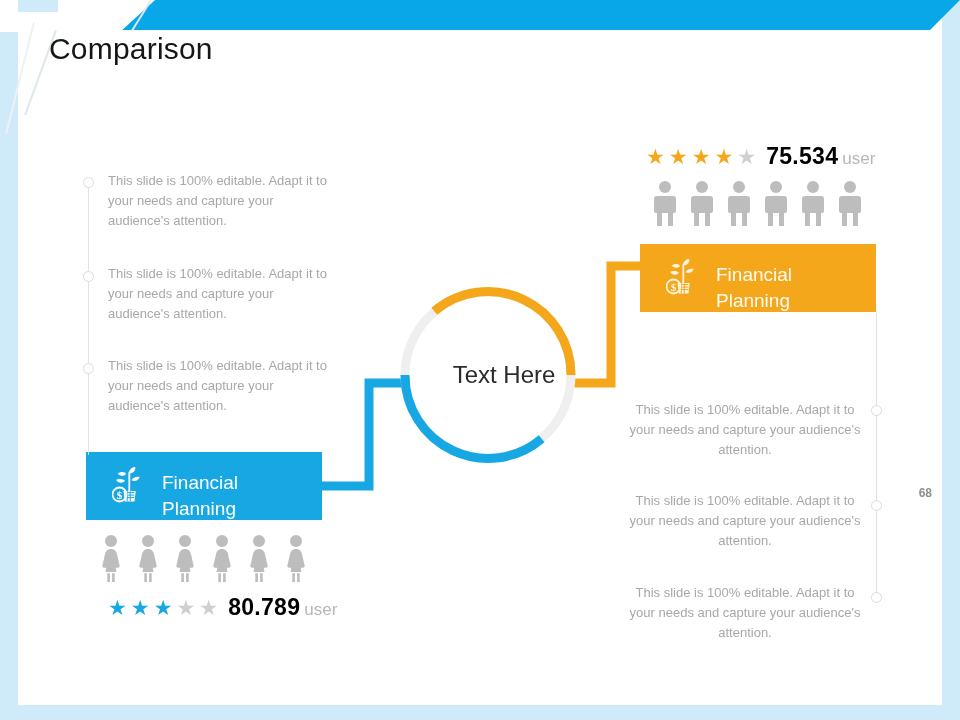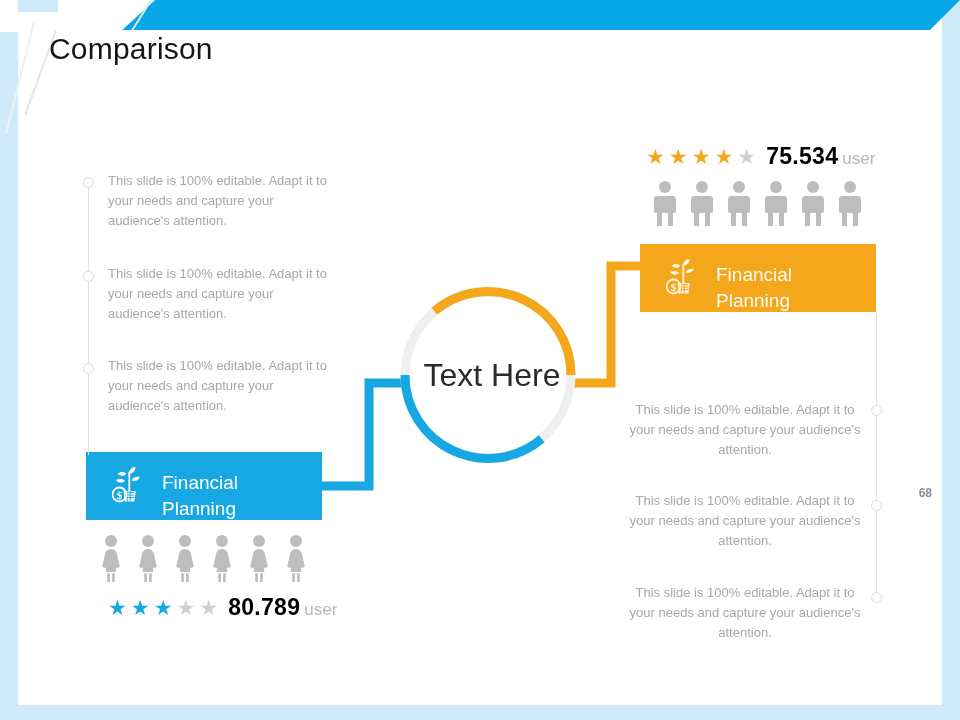--- a/index.html
+++ b/index.html
@@ -66,24 +66,24 @@
 
   
   .circle-wrap {
     position: absolute;
     left: 393px; top: 280px;
     width: 190px; height: 190px;
   }
   .circle-wrap svg { display:block; }
   .circle-text {
     position: absolute;
-    left: 4px; top: 0;
+    left: 16px; top: 0;
     width: 190px; height: 190px;
     display: flex; align-items: center; justify-content: center;
-    font-size: 32px;
+    font-size: 24px;
     color: #2b2b2b;
   }
 
   
   .connectors {
     position: absolute; left: 0; top: 0;
     width: 960px; height: 720px;
     pointer-events: none;
   }
 

